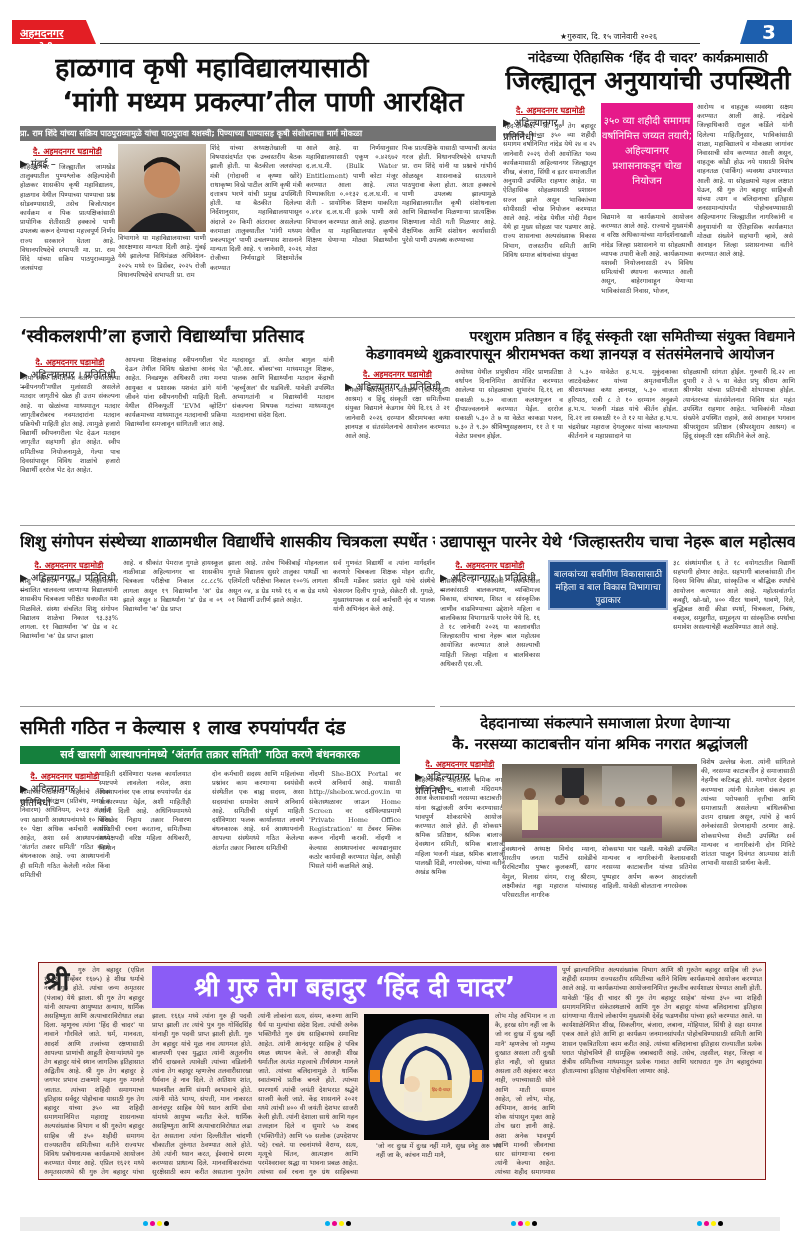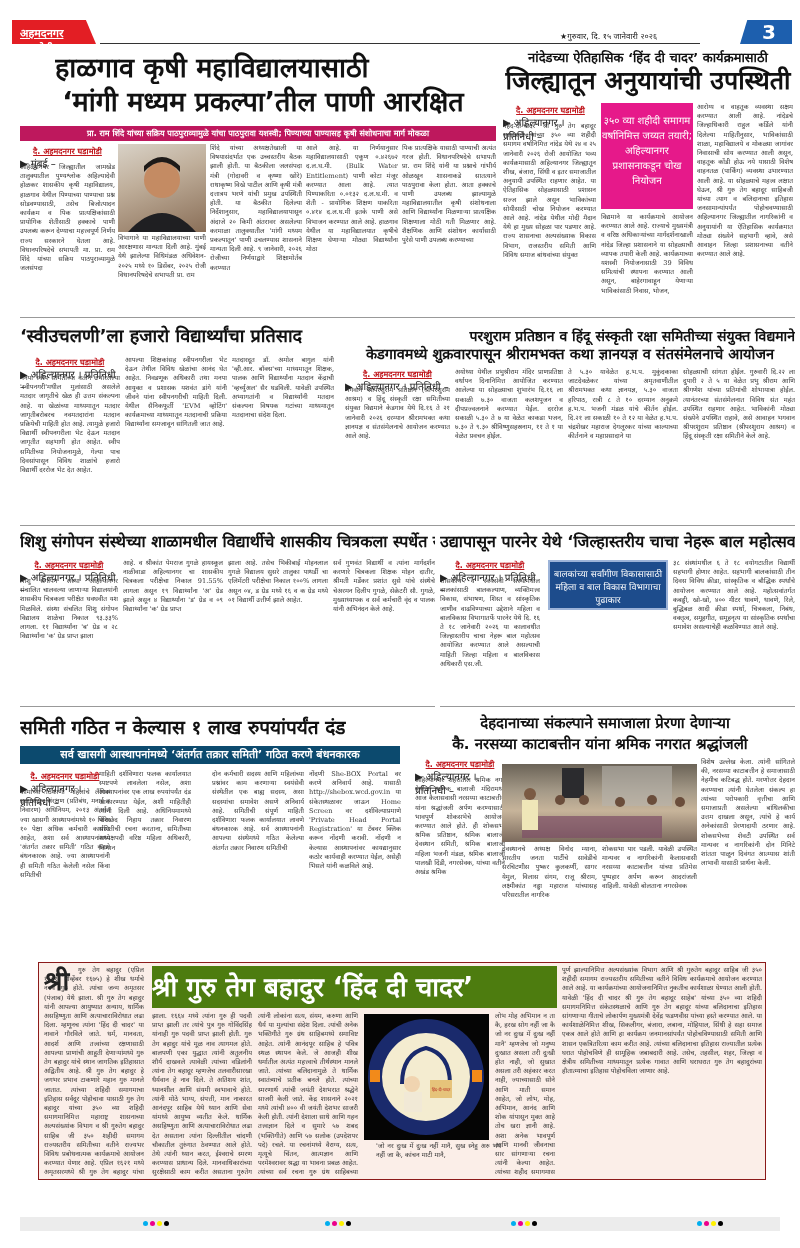--- a/index.html
+++ b/index.html
@@ -7,28 +7,28 @@
 .abs{position:absolute}
 .masthead{left:12px;top:20px;width:84px;height:24px;background:#e31e24;clip-path:polygon(0 0,88% 0,100% 100%,0 100%);color:#fff;font-size:11px;font-weight:bold;padding:5px 0 0 8px;text-decoration:underline;font-family:"DejaVu Sans",sans-serif}
 .topline{left:100px;top:43px;width:600px;height:1px;background:#333}
 .dateline{left:560px;top:30px;font-size:8px;font-family:"DejaVu Sans",sans-serif}
 .pagenum{left:740px;top:20px;width:52px;height:24px;background:#1d5fae;clip-path:polygon(14% 0,100% 0,100% 100%,0 100%);color:#fff;font-size:20px;font-weight:bold;text-align:center;font-family:"DejaVu Sans",sans-serif;line-height:24px;padding-left:6px}
 .h1{font-family:"DejaVu Sans",sans-serif;font-weight:bold;color:#111;white-space:nowrap;overflow:hidden}
 .byline{color:#c0161c;font-size:8px;font-weight:bold;font-family:"DejaVu Sans",sans-serif;text-decoration:underline}
 .dateloc{font-size:10px;font-family:"DejaVu Sans",sans-serif}
 .col{font-size:6.6px;line-height:9.2px;text-align:justify;color:#333;overflow:hidden}
 .rule{height:1px;background:#999}
-.bluebar{background:#be185d;color:#fff;font-size:9px;font-weight:bold;font-family:"DejaVu Sans",sans-serif;text-align:center;line-height:15px;white-space:nowrap;overflow:hidden}
-.blackbar{background:#0c4a6e;color:#fff;font-size:11px;font-weight:bold;font-family:"DejaVu Sans",sans-serif;text-align:center;line-height:18px;white-space:nowrap}
+.bluebar{background:#737373;color:#fff;font-size:9px;font-weight:bold;font-family:"DejaVu Sans",sans-serif;text-align:left;line-height:15px;white-space:nowrap;overflow:hidden}
+.blackbar{background:#15803d;color:#fff;font-size:11px;font-weight:bold;font-family:"DejaVu Sans",sans-serif;text-align:center;line-height:18px;white-space:nowrap}
 .pinkbox{background:#e6198a;color:#fff;font-size:10px;font-family:"DejaVu Sans",sans-serif;text-align:center;line-height:15px;padding-top:10px}
 .bluebox{background:#1d4c8c;color:#fff;font-size:9px;font-family:"DejaVu Sans",sans-serif;text-align:center;line-height:13px;padding-top:6px;border:2px solid #9cb3d8}
 .photo{background:linear-gradient(160deg,#d9d2c7,#bfae9a 40%,#8a6f58)}
 .photo2{background:linear-gradient(180deg,#6b6357 0%,#a59a88 35%,#c7b49a 60%,#7b6a5d 100%)}
 .promo{left:38px;top:962px;width:728px;height:218px;background:#fbeee8;border:1.5px solid #8b1a1a}
-.redbanner{background:#4d7c0f;color:#fff;font-size:26px;font-weight:bold;font-family:"DejaVu Sans",sans-serif;line-height:42px;white-space:nowrap}
+.redbanner{background:#8b5cf6;color:#fff;font-size:26px;font-weight:bold;font-family:"DejaVu Sans",sans-serif;text-align:center;line-height:42px;white-space:nowrap}
 .emblem{background:#050505}
 .dots{display:flex;gap:2px}
 .dot{width:5px;height:5px;border-radius:50%}
 .footerbar{left:20px;top:1217px;width:760px;height:14px;background:#ececec}
 </style>
 </head>
 <body>
 
 <div class="abs masthead">अहमदनगर घडामोडी</div>
 <div class="abs topline"></div>
@@ -56,26 +56,26 @@
 <div class="abs col" style="left:402px;top:144px;width:94px;height:140px">पिक प्रात्यक्षिके यासाठी पाण्याची अत्यंत गरज होती. विधानपरिषदेचे सभापती प्रा. राम शिंदे यांनी या प्रश्नाचे गांभीर्य ओळखून शासनाकडे सातत्याने पाठपुरावा केला होता. आता हक्काचे पाणी उपलब्ध झाल्यामुळे महाविद्यालयातील कृषी संशोधनाला आणि विद्यार्थ्यांना मिळणाऱ्या प्रात्यक्षिक शिक्षणाला मोठी गती मिळणार आहे. शैक्षणिक आणि संशोधन कार्यासाठी पुरेसे पाणी उपलब्ध करण्याच्या</div>
 
 <div class="abs h1" style="left:503px;top:48px;width:290px;font-size:13px;text-align:center">नांदेडच्या ऐतिहासिक ‘हिंद दी चादर’ कार्यक्रमासाठी</div>
 <div class="abs h1" style="left:503px;top:64px;width:290px;font-size:25px;text-align:center;line-height:34px">जिल्ह्यातून अनुयायांची उपस्थिती</div>
 <div class="abs" style="left:503px;top:104px;width:95px">
   <div class="byline" style="text-align:center">दै. अहमदनगर घडामोडी</div>
   <div class="dateloc">▶ अहिल्यानगर । प्रतिनिधी –</div>
 </div>
 <div class="abs col" style="left:503px;top:122px;width:93px;height:180px">'हिंद-दी-चादर' श्री गुरु तेग बहादूर साहिबजी यांच्या ३५० व्या शहीदी समागम वर्षानिमित्त नांदेड येथे २४ व २५ जानेवारी २०२६ रोजी आयोजित भव्य कार्यक्रमासाठी अहिल्यानगर जिल्ह्यातून शीख, बंजारा, सिंधी व इतर समाजातील अनुयायी उपस्थित राहणार आहेत. या ऐतिहासिक सोहळ्यासाठी प्रशासन सज्ज झाले असून भाविकांच्या सोयीसाठी चोख नियोजन करण्यात आले आहे. नांदेड येथील मोदी मैदान येथे हा मुख्य सोहळा पार पडणार आहे. राज्य शासनाचा अल्पसंख्याक विकास विभाग, राजस्तरीय समिती आणि विविध समाज बांधवांच्या संयुक्त</div>
 <div class="abs pinkbox" style="left:601px;top:103px;width:92px;height:106px">३५० व्या शहीदी समागम वर्षानिमित्त जय्यत तयारी; अहिल्यानगर प्रशासनाकडून चोख नियोजन</div>
-<div class="abs col" style="left:601px;top:213px;width:92px;height:90px">विद्यमाने या कार्यक्रमाचे आयोजन करण्यात आले आहे. राज्याचे मुख्यमंत्री व वरिष्ठ अधिकाऱ्यांच्या मार्गदर्शनाखाली नांदेड जिल्हा प्रशासनाने या सोहळ्याची व्यापक तयारी केली आहे. कार्यक्रमाच्या यशस्वी नियोजनासाठी 39 विविध समित्यांची स्थापना करण्यात आली असून, बाहेरगावाहून येणाऱ्या भाविकांसाठी निवास, भोजन,</div>
+<div class="abs col" style="left:601px;top:213px;width:92px;height:90px">विद्यमाने या कार्यक्रमाचे आयोजन करण्यात आले आहे. राज्याचे मुख्यमंत्री व वरिष्ठ अधिकाऱ्यांच्या मार्गदर्शनाखाली नांदेड जिल्हा प्रशासनाने या सोहळ्याची व्यापक तयारी केली आहे. कार्यक्रमाच्या यशस्वी नियोजनासाठी २५ विविध समित्यांची स्थापना करण्यात आली असून, बाहेरगावाहून येणाऱ्या भाविकांसाठी निवास, भोजन,</div>
 <div class="abs col" style="left:697px;top:103px;width:96px;height:200px">आरोग्य व वाहतूक व्यवस्था सक्षम करण्यात आली आहे. नांदेडचे जिल्हाधिकारी राहुल कर्डिले यांनी दिलेल्या माहितीनुसार, भाविकांसाठी शाळा, महाविद्यालये व मोकळ्या जागांवर निवासाची सोय करण्यात आली असून, वाहतूक कोंडी होऊ नये यासाठी विशेष वाहनतळ (पार्किंग) व्यवस्था उभारण्यात आली आहे. या सोहळ्याचे महत्त्व लक्षात घेऊन, श्री गुरु तेग बहादूर साहिबजी यांच्या त्याग व बलिदानाचा इतिहास जनसामान्यांपर्यंत पोहोचवण्यासाठी अहिल्यानगर जिल्ह्यातील नागरिकांनी व अनुयायांनी या ऐतिहासिक कार्यक्रमात मोठ्या संख्येने सहभागी व्हावे, असे आवाहन जिल्हा प्रशासनाच्या वतीने करण्यात आले आहे.</div>
 
 <div class="abs rule" style="left:20px;top:317px;width:775px"></div>
 
-<div class="abs h1" style="left:20px;top:322px;width:320px;font-size:18px;line-height:28px">‘स्वीउचलणी’ला हजारो विद्यार्थ्यांचा प्रतिसाद</div>
+<div class="abs h1" style="left:20px;top:322px;width:320px;font-size:18px;line-height:28px">‘स्वीकलशपी’ला हजारो विद्यार्थ्यांचा प्रतिसाद</div>
 <div class="abs" style="left:20px;top:356px;width:100px">
   <div class="byline" style="text-align:center">दै. अहमदनगर घडामोडी</div>
   <div class="dateloc">▶ अहिल्यानगर । प्रतिनिधी –</div>
 </div>
 <div class="abs col" style="left:20px;top:374px;width:100px;height:142px">मनपा स्वीप समितीच्या वतीने उभारलेल्या 'स्वीपनगरी'मधील मुलांसाठी असलेले मतदार जागृतीचे खेळ ही उत्तम संकल्पना आहे. या खेळांच्या माध्यमातून मतदार जागृतीबरोबरच नवमतदारांना मतदान प्रक्रियेची माहिती होत आहे. त्यामुळे हजारो विद्यार्थी स्वीपनगरीला भेट देऊन मतदान जागृतीत सहभागी होत आहेत. स्वीप समितीच्या नियोजनामुळे, गेल्या पाच दिवसांपासून विविध शाळांचे हजारो विद्यार्थी दररोज भेट देत आहेत.</div>
 <div class="abs col" style="left:125px;top:356px;width:102px;height:160px">आपल्या शिक्षकांसह स्वीपनगरीला भेट देऊन तेथील विविध खेळांचा आनंद घेत आहेत. निवडणूक अधिकारी तथा मनपा आयुक्त व प्रशासक यशवंत डांगे यांनी जीवने यांना स्वीपनगरीची माहिती दिली. येथील सैनिकफूर्ती 'EVM व्होटिंग' कार्यक्रमाच्या माध्यमातून मतदानाची प्रक्रिया विद्यार्थ्यांना समजावून सांगितली जात आहे.</div>
 <div class="abs col" style="left:232px;top:356px;width:102px;height:160px">मतदारदूत डॉ. अमोल बागुल यांनी 'व्ही.आर. बॉक्स'च्या माध्यमातून शिक्षक, पालक आणि विद्यार्थ्यांना मतदान केंद्राची 'व्हर्च्युअल' सैर घडविली. यावेळी उपस्थित अभ्यागतांनी व विद्यार्थ्यांनी मतदान संकल्पना विषयक गटांच्या माध्यमातून मतदानाचा संदेश दिला.</div>
 
 <div class="abs h1" style="left:345px;top:326px;width:450px;font-size:14px;text-align:right">परशुराम प्रतिष्ठान व हिंदू संस्कृती रक्षा समितीच्या संयुक्त विद्यमाने</div>
 <div class="abs h1" style="left:345px;top:345px;width:450px;font-size:14.5px;text-align:center;line-height:18px">केडगावमध्ये शुक्रवारपासून श्रीरामभक्त कथा ज्ञानयज्ञ व संतसंमेलनाचे आयोजन</div>
@@ -89,21 +89,21 @@
 <div class="abs col" style="left:683px;top:368px;width:112px;height:148px">सोहळ्याची सांगता होईल. गुरुवारी दि.२२ ला दुपारी २ ते ५ या वेळेत प्रभु श्रीराम आणि श्रीगणेश यांच्या प्रतिमांची शोभायात्रा होईल. त्यानंतरच्या संतसंमेलनात विविध संत महंत उपस्थित राहणार आहेत. भाविकांनी मोठ्या संख्येने उपस्थित राहावे, असे आवाहन भगवान श्रीपरशुराम प्रतिष्ठान (श्रीपरशुराम आश्रम) व हिंदू संस्कृती रक्षा समितीने केले आहे.</div>
 
 <div class="abs rule" style="left:20px;top:525px;width:775px"></div>
 
 <div class="abs h1" style="left:20px;top:530px;width:415px;font-size:16px;line-height:24px">शिशु संगोपन संस्थेच्या शाळामधील विद्यार्थीचे शासकीय चित्रकला स्पर्धेत यश</div>
 <div class="abs" style="left:20px;top:559px;width:98px">
   <div class="byline" style="text-align:center">दै. अहमदनगर घडामोडी</div>
   <div class="dateloc">▶ अहिल्यानगर । प्रतिनिधी –</div>
 </div>
 <div class="abs col" style="left:20px;top:577px;width:98px;height:100px">शिशु संगोपन संस्था अहिल्यानगर संचालित चालवल्या जाणाऱ्या विद्यालयांनी शासकीय चित्रकला परीक्षेत घवघवीत यश मिळविले. संस्था संचलित शिशु संगोपन विद्यालय शाळेचा निकाल ९३.३३% लागला. ११ विद्यार्थ्यांना 'ब' ग्रेड व २८ विद्यार्थ्यांना 'क' ग्रेड प्राप्त झाला</div>
-<div class="abs col" style="left:123px;top:559px;width:100px;height:118px">आहे. व श्रीकांत पेमराज गुगळे हायस्कूल नाळीवाडा अहिल्यानगर चा शासकीय चित्रकला परीक्षेचा निकाल 91.55% लागला असून १९ विद्यार्थ्यांना 'अ' ग्रेड झाले असून ४ विद्यार्थ्यांना 'ड' ग्रेड व ०९ विद्यार्थ्यांना 'क' ग्रेड प्राप्त</div>
+<div class="abs col" style="left:123px;top:559px;width:100px;height:118px">आहे. व श्रीकांत पेमराज गुगळे हायस्कूल नाळीवाडा अहिल्यानगर चा शासकीय चित्रकला परीक्षेचा निकाल ८८.८८% लागला असून १९ विद्यार्थ्यांना 'अ' ग्रेड झाले असून ४ विद्यार्थ्यांना 'ड' ग्रेड व ०९ विद्यार्थ्यांना 'क' ग्रेड प्राप्त</div>
 <div class="abs col" style="left:228px;top:559px;width:100px;height:118px">झाला आहे. तसेच भिकीबाई मोहनलाल गुगळे विद्यालय सुसरे तालुका पाथर्डी चा एलिमेंटरी परीक्षेचा निकाल १००% लागला असून ०४, ड ग्रेड मध्ये १६ व क ग्रेड मध्ये ०१ विद्यार्थी उत्तीर्ण झाले आहेत.</div>
 <div class="abs col" style="left:333px;top:559px;width:102px;height:118px">सर्व गुणवंत विद्यार्थी व त्यांना मार्गदर्शन करणारे चित्रकला शिक्षक मोहन दातीर, श्रीमती मर्डेकर प्रशांत सुसे यांचे संस्थेचे चेअरमन दिलीप गुगळे, सेक्रेटरी सौ. गुगळे, मुख्याध्यापक व सर्व कर्मचारी वृंद व पालक यांनी अभिनंदन केले आहे.</div>
 
 <div class="abs h1" style="left:440px;top:530px;width:355px;font-size:16px;line-height:24px">उद्यापासून पारनेर येथे ‘जिल्हास्तरीय चाचा नेहरू बाल महोत्सव’</div>
 <div class="abs" style="left:440px;top:559px;width:100px">
   <div class="byline" style="text-align:center">दै. अहमदनगर घडामोडी</div>
   <div class="dateloc">▶ अहिल्यानगर । प्रतिनिधी –</div>
 </div>
 <div class="abs bluebox" style="left:548px;top:560px;width:120px;height:50px">बालकांच्या सर्वांगीण विकासासाठी महिला व बाल विकास विभागाचा पुढाकार</div>
 <div class="abs col" style="left:440px;top:577px;width:100px;height:100px;z-index:0">शासकीय व स्वयंसेवी संस्थांमधील बालकांसाठी बालकल्याण, व्यक्तिमत्त्व विकास, संभाषण, शिस्त व सांस्कृतिक जाणीव वाढविण्याच्या उद्देशाने महिला व बालविकास विभागातर्फे पारनेर येथे दि. १६ ते १८ जानेवारी २०२६ या कालावधीत जिल्हास्तरीय चाचा नेहरू बाल महोत्सव आयोजित करण्यात आले असल्याची माहिती जिल्हा महिला व बालविकास अधिकारी एस.जी.</div>
@@ -114,21 +114,21 @@
 
 <div class="abs h1" style="left:20px;top:712px;width:395px;font-size:19px;line-height:30px">समिती गठित न केल्यास १ लाख रुपयांपर्यंत दंड</div>
 <div class="abs blackbar" style="left:20px;top:746px;width:380px;height:18px">सर्व खासगी आस्थापनांमध्ये ‘अंतर्गत तक्रार समिती’ गठित करणे बंधनकारक</div>
 <div class="abs" style="left:20px;top:770px;width:90px">
   <div class="byline" style="text-align:center">दै. अहमदनगर घडामोडी</div>
   <div class="dateloc">▶ अहिल्यानगर । प्रतिनिधी –</div>
 </div>
 <div class="abs col" style="left:20px;top:788px;width:90px;height:130px">कामाच्या ठिकाणी महिलांचे लैंगिक छळापासून संरक्षण (प्रतिबंध, मनाई व निवारण) अधिनियम, २०१३ अंतर्गत ज्या खासगी आस्थापनांमध्ये १० किंवा १० पेक्षा अधिक कर्मचारी कार्यरत आहेत, अशा सर्व आस्थापनांमध्ये 'अंतर्गत तक्रार समिती' गठित करणे बंधनकारक आहे. ज्या आस्थापनांनी ही समिती गठित केलेली नसेल किंवा समितीची</div>
 <div class="abs col" style="left:99px;top:770px;width:92px;height:148px">माहिती दर्शविणारा फलक कार्यालयात स्पष्टपणे लावलेला नसेल, अशा आस्थापनांवर एक लाख रुपयांपर्यंत दंड आकारण्यात येईल, अशी माहितीही त्यांनी दिली आहे. अधिनियमामध्ये परिच्छेद निहाय तक्रार निवारण समितीची रचना करताना, समितीच्या अध्यक्षपदी वरिष्ठ महिला अधिकारी, किमान</div>
 <div class="abs col" style="left:212px;top:770px;width:92px;height:148px">दोन कर्मचारी सदस्य आणि महिलांच्या प्रश्नांवर काम करणाऱ्या स्वयंसेवी संस्थेतील एक बाह्य सदस्य, असा सदस्यांचा समावेश असणे अनिवार्य आहे. समितीची संपूर्ण माहिती दर्शविणारा फलक कार्यालयात लावणे बंधनकारक आहे. सर्व आस्थापनांनी आपल्या संस्थेमध्ये गठित केलेल्या अंतर्गत तक्रार निवारण समितीची</div>
-<div class="abs col" style="left:309px;top:770px;width:92px;height:148px">नोंदणी She-BOX Portal वर करणे अनिवार्य आहे. यासाठी http://shebox.wcd.gov.in या संकेतस्थळावर जाऊन Home Screen वर दर्शविल्याप्रमाणे 'Private Head Portal Registration' या टॅबवर क्लिक करून नोंदणी करावी. नोंदणी न केल्यास आस्थापनांवर कायद्यानुसार कठोर कार्यवाही करण्यात येईल, असेही भिसले यांनी कळविले आहे.</div>
+<div class="abs col" style="left:309px;top:770px;width:92px;height:148px">नोंदणी She-BOX Portal वर करणे अनिवार्य आहे. यासाठी http://shebox.wcd.gov.in या संकेतस्थळावर जाऊन Home Screen वर दर्शविल्याप्रमाणे 'Private Home Office Registration' या टॅबवर क्लिक करून नोंदणी करावी. नोंदणी न केल्यास आस्थापनांवर कायद्यानुसार कठोर कार्यवाही करण्यात येईल, असेही भिसले यांनी कळविले आहे.</div>
 
 <div class="abs h1" style="left:415px;top:712px;width:380px;font-size:15px;text-align:center">देहदानाच्या संकल्पाने समाजाला प्रेरणा देणाऱ्या</div>
 <div class="abs h1" style="left:410px;top:733px;width:380px;font-size:15px;text-align:center">कै. नरसय्या काटाबत्तीन यांना श्रमिक नगरात श्रद्धांजली</div>
 <div class="abs" style="left:415px;top:758px;width:90px">
   <div class="byline" style="text-align:center">दै. अहमदनगर घडामोडी</div>
   <div class="dateloc">▶ अहिल्यानगर । प्रतिनिधी –</div>
 </div>
 <div class="abs col" style="left:415px;top:776px;width:90px;height:142px">अहिल्यानगर शहरातील श्रमिक नगर येथील श्रमिक बालाजी मंदिरामध्ये आज कैलासवासी नरसय्या काटाबत्तीन यांना श्रद्धांजली अर्पण करण्यासाठी भावपूर्ण शोकसभेचे आयोजन करण्यात आले होते. ही शोकसभा श्रमिक प्रतिष्ठान, श्रमिक बालाजी देवस्थान समिती, श्रमिक बालाजी महिला भजनी मंडळ, श्रमिक बालाजी पालखी दिंडी, नगरसेवक, यांच्या वतीने अखंड श्रमिक</div>
 <div class="abs photo2" style="left:502px;top:764px;width:195px;height:78px">
   <svg width="195" height="78">

